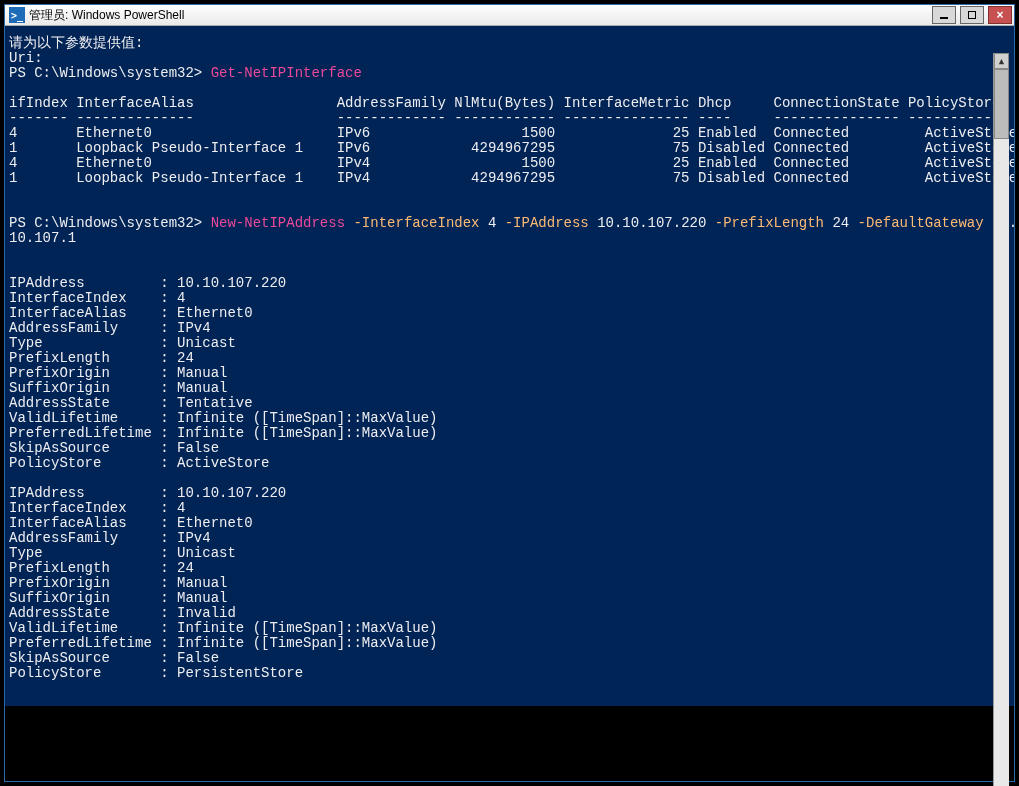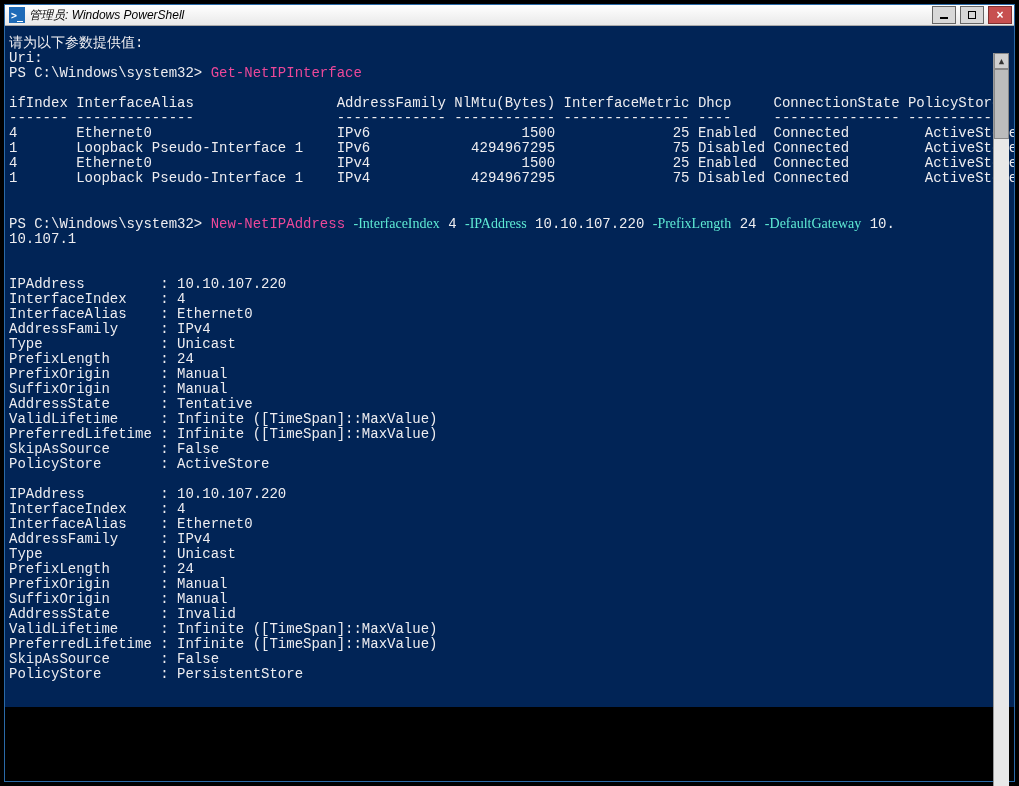--- a/index.html
+++ b/index.html
@@ -21,21 +21,21 @@
     background: #1e6bb8;
     margin: 0 4px 0 4px;
     display: inline-flex;
     align-items: center;
     justify-content: center;
     color: #fff;
     font-size: 10px;
     font-weight: bold;
     font-family: Consolas, monospace;
   }
-  .titlebar .title-text { flex: 0 0 auto; font-style: italic; }
+  .titlebar .title-text { flex: 0 0 auto; }
   .titlebar .spacer { flex: 1 1 auto; }
   .win-buttons { display: flex; height: 100%; }
   .win-btn {
     width: 24px; height: 18px;
     margin: 1px 2px;
     border: 1px solid #666;
     background: #d8d8d8;
     display: inline-flex;
     align-items: center;
     justify-content: center;
@@ -52,21 +52,21 @@
     color: #eeedf0;
     padding: 10px 4px;
     font-size: 14px;
     line-height: 15px;
     white-space: pre;
     overflow: hidden;
     font-family: "NSimSun","SimSun","Consolas","Courier New",monospace;
     letter-spacing: 0;
   }
   .yellow { color: #ec4899; }
-  .gray   { color: #5eead4; font-family: Liberation Serif, serif; }
+  .gray   { color: #fdba74; }
   .scrollbar {
     position: absolute;
     right: 5px; top: 27px;
     width: 16px;
     height: 753px;
     background: #e8e8e8;
     border-left: 1px solid #999;
     display: flex; flex-direction: column;
   }
   .scroll-btn {

